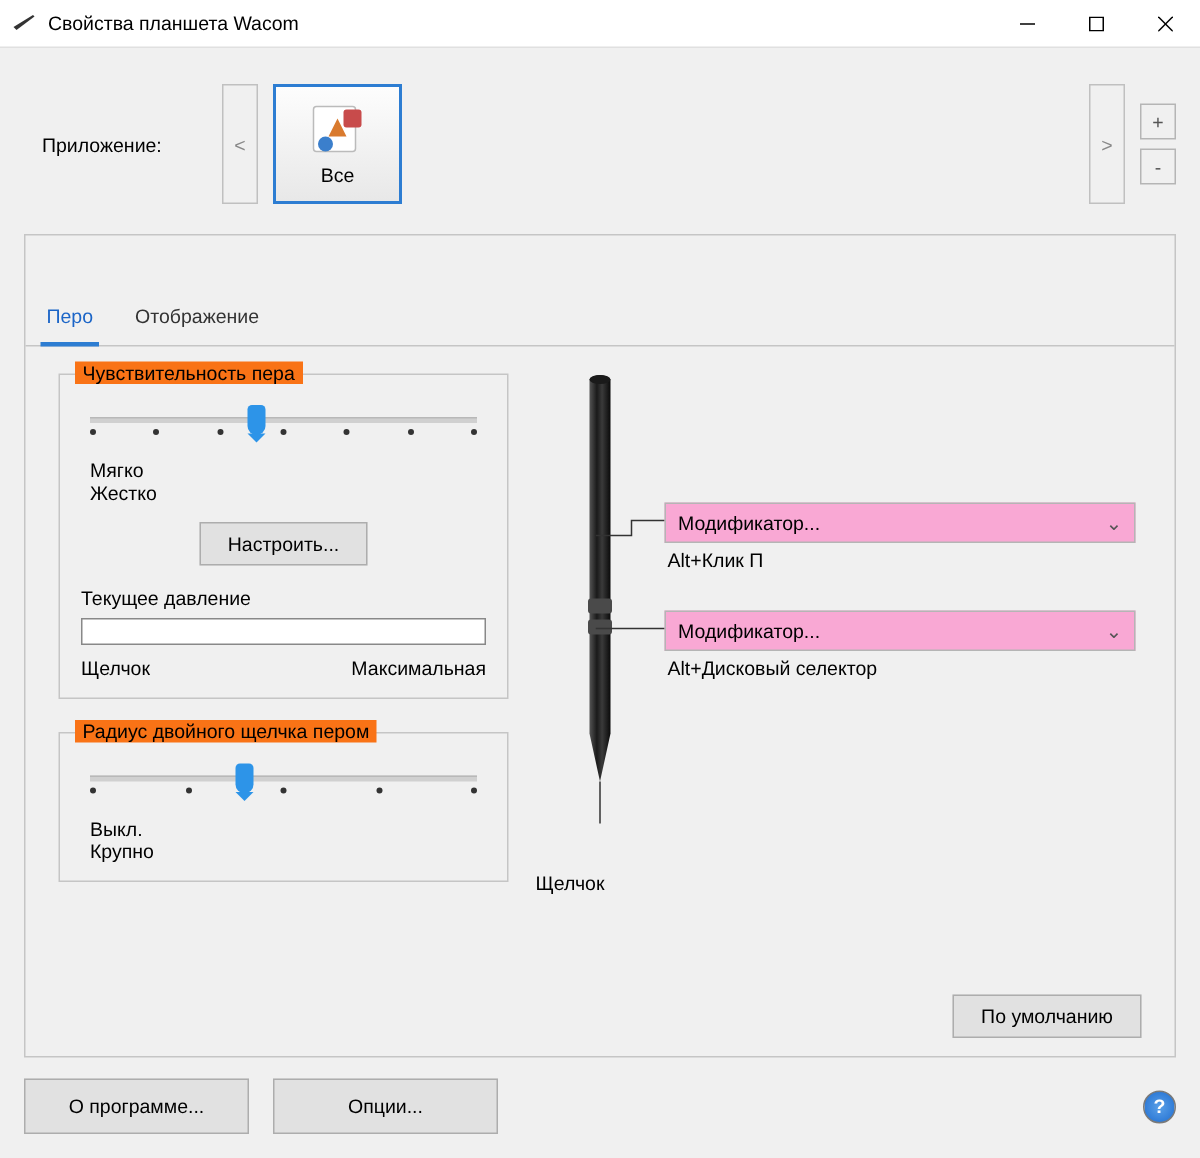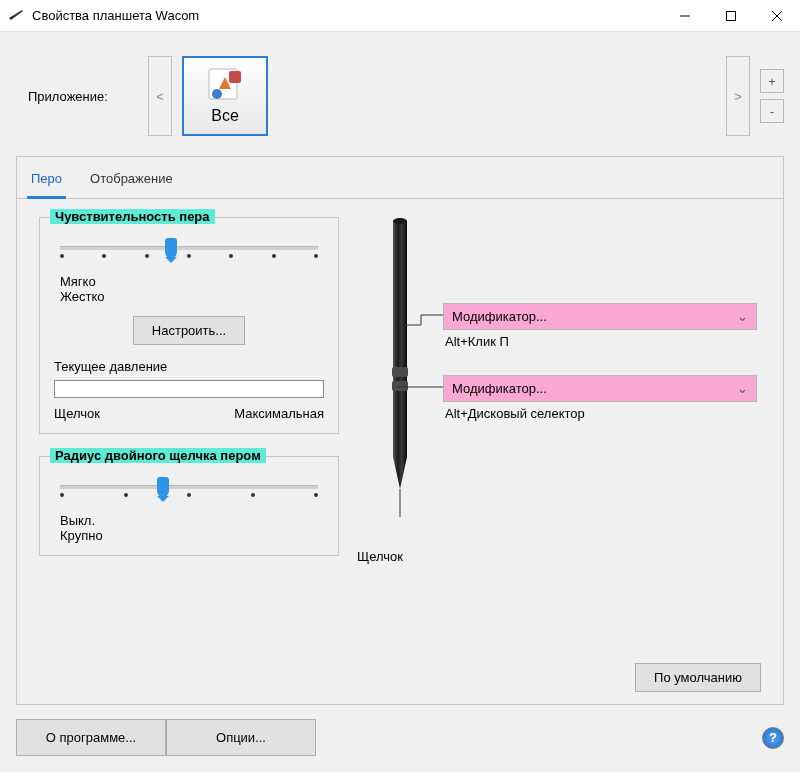--- a/index.html
+++ b/index.html
@@ -13,40 +13,40 @@
 
 
 .app-body { background: #f0f0f0; padding: 12px 16px 16px 16px; height: calc(772px - 32px); display: flex; flex-direction: column; }
 
 
 .app-row { display: flex; align-items: center; margin: 12px 0 20px 0; gap: 10px; }
 .app-row .label { width: 110px; color: #000; margin-left: 12px; }
 .app-row .scroll-btn { width: 24px; height: 80px; background: #f0f0f0; border: 1px solid #c0c0c0; display: flex; align-items: center; justify-content: center; color: #888; }
 .app-tile { width: 86px; height: 80px; border: 2px solid #2d7dd2; background: linear-gradient(#fdfdfd,#e8e8e8); display: flex; flex-direction: column; align-items: center; justify-content: center; gap: 4px; }
 .app-tile .icon { width: 40px; height: 36px; }
-.app-tile .cap { font-size: 16px; }
+.app-tile .cap { font-size: 13px; }
 .app-spacer { flex: 1; }
 .plusminus { display: flex; flex-direction: column; gap: 6px; }
 .plusminus button { width: 24px; height: 24px; border: 1px solid #b5b5b5; background: #f0f0f0; color: #555; }
 
 
 .main-panel { border: 1px solid #c5c5c5; background: #f0f0f0; flex: 1; display: flex; flex-direction: column; padding-bottom: 12px; }
 
 
 .tabs { display: flex; border-bottom: 1px solid #c5c5c5; padding: 6px 10px 0 10px; gap: 20px; }
-.tab { padding: 8px 4px 10px 4px; color: #333; }
+.tab { padding: 8px 4px 10px 4px; color: #333; margin-top: 32px; }
 .tab.active { color: #1b65c7; border-bottom: 3px solid #2d7dd2; margin-bottom: -1px; }
 
 .content { display: flex; padding: 18px 22px 8px 22px; gap: 18px; flex: 1; }
 
 
 .left-col { width: 300px; display: flex; flex-direction: column; gap: 22px; }
 
 .group { border: 1px solid #c5c5c5; padding: 14px 14px 12px 14px; position: relative; }
-.group > .legend { position: absolute; top: -9px; left: 10px; background: #5eead4; padding: 0 5px; color: #000; font-weight: bold; }
+.group > .legend { position: absolute; top: -9px; left: 10px; background: #f97316; padding: 0 5px; color: #000; }
 
 
 .slider-wrap { position: relative; margin: 12px 6px 4px 6px; }
 .slider-track { height: 12px; position: relative; }
 .slider-track::before { content: ""; position: absolute; left: 0; right: 0; top: 2px; height: 3px; background: #d0d0d0; border-top: 1px solid #b8b8b8; }
 .slider-ticks { position: absolute; left: 0; right: 0; top: 10px; display: flex; justify-content: space-between; }
 .slider-ticks span { width: 4px; height: 4px; background: #333; border-radius: 50%; }
 .slider-thumb { position: absolute; top: -6px; width: 12px; height: 20px; background: #2d94e8; border-radius: 3px 3px 6px 6px; transform: translateX(-50%); }
 .slider-thumb::after { content: ""; position: absolute; bottom: -5px; left: 0; border-left: 6px solid transparent; border-right: 6px solid transparent; border-top: 6px solid #2d94e8; }
 .slider-labels { display: flex; justify-content: space-between; margin: 18px 6px 0 6px; color: #000; flex-direction: column; }
@@ -62,21 +62,21 @@
 .pen-stack { position: relative; height: 330px; display: flex; justify-content: flex-start; padding-left: 24px; }
 .pen-svg { width: 38px; height: 310px; }
 .dd-row { position: absolute; left: 86px; right: 4px; display: flex; flex-direction: column; gap: 4px; }
 .dd { background: #f9a8d4; border: 1px solid #b5b5b5; padding: 5px 8px; display: flex; align-items: center; justify-content: space-between; color: #000; }
 .dd .chev { color: #555; }
 .sub-label { color: #000; padding-left: 2px; }
 .tip-label { position: absolute; left: 0; top: 332px; color: #000; }
 
 .footer-row { display: flex; justify-content: flex-end; padding: 0 22px; align-items: flex-end; }
 
-.bottom-bar { display: flex; align-items: center; padding-top: 14px; }
+.bottom-bar { display: flex; align-items: center; gap: 16px; padding-top: 14px; }
 .spacer { flex: 1; }
 .help-btn { width: 22px; height: 22px; border-radius: 50%; background: radial-gradient(#5aa0e8,#1f6dd0); color: #fff; display: flex; align-items: center; justify-content: center; font-weight: bold; border: 1px solid #7a7a7a; font-size: 13px; }
 .bottom-bar .btn { min-width: 150px; padding: 10px 18px; }
 </style>
 </head>
 <body>
 
 <div class="titlebar">
   <svg class="app-icon" viewBox="0 0 16 16">
       <path d="M1 10 L14 2 L15 3 L3 12 Z" fill="#333"></path>

